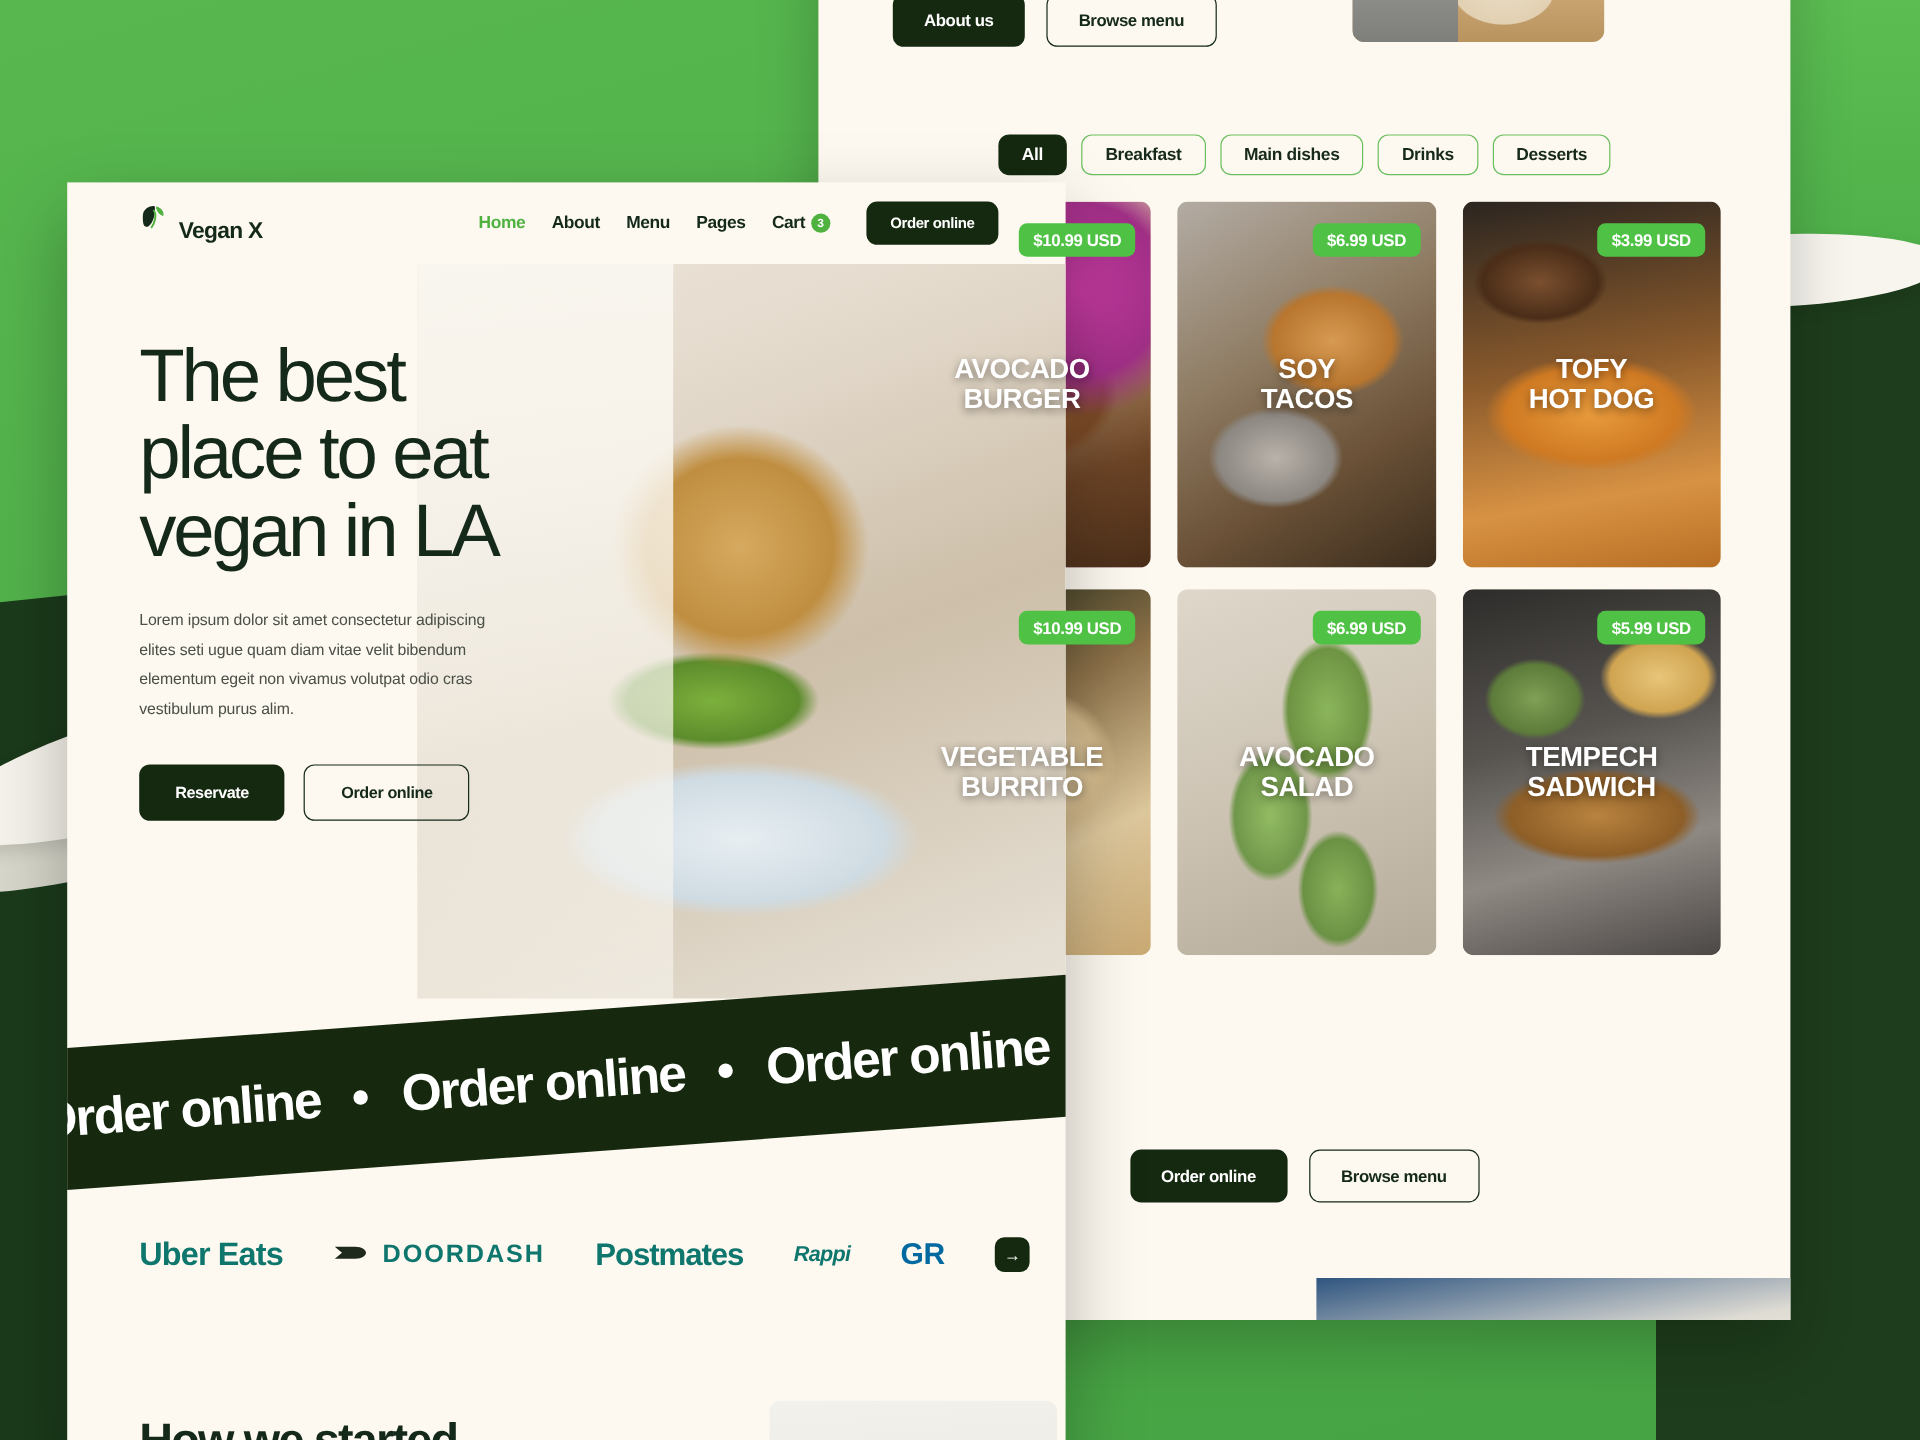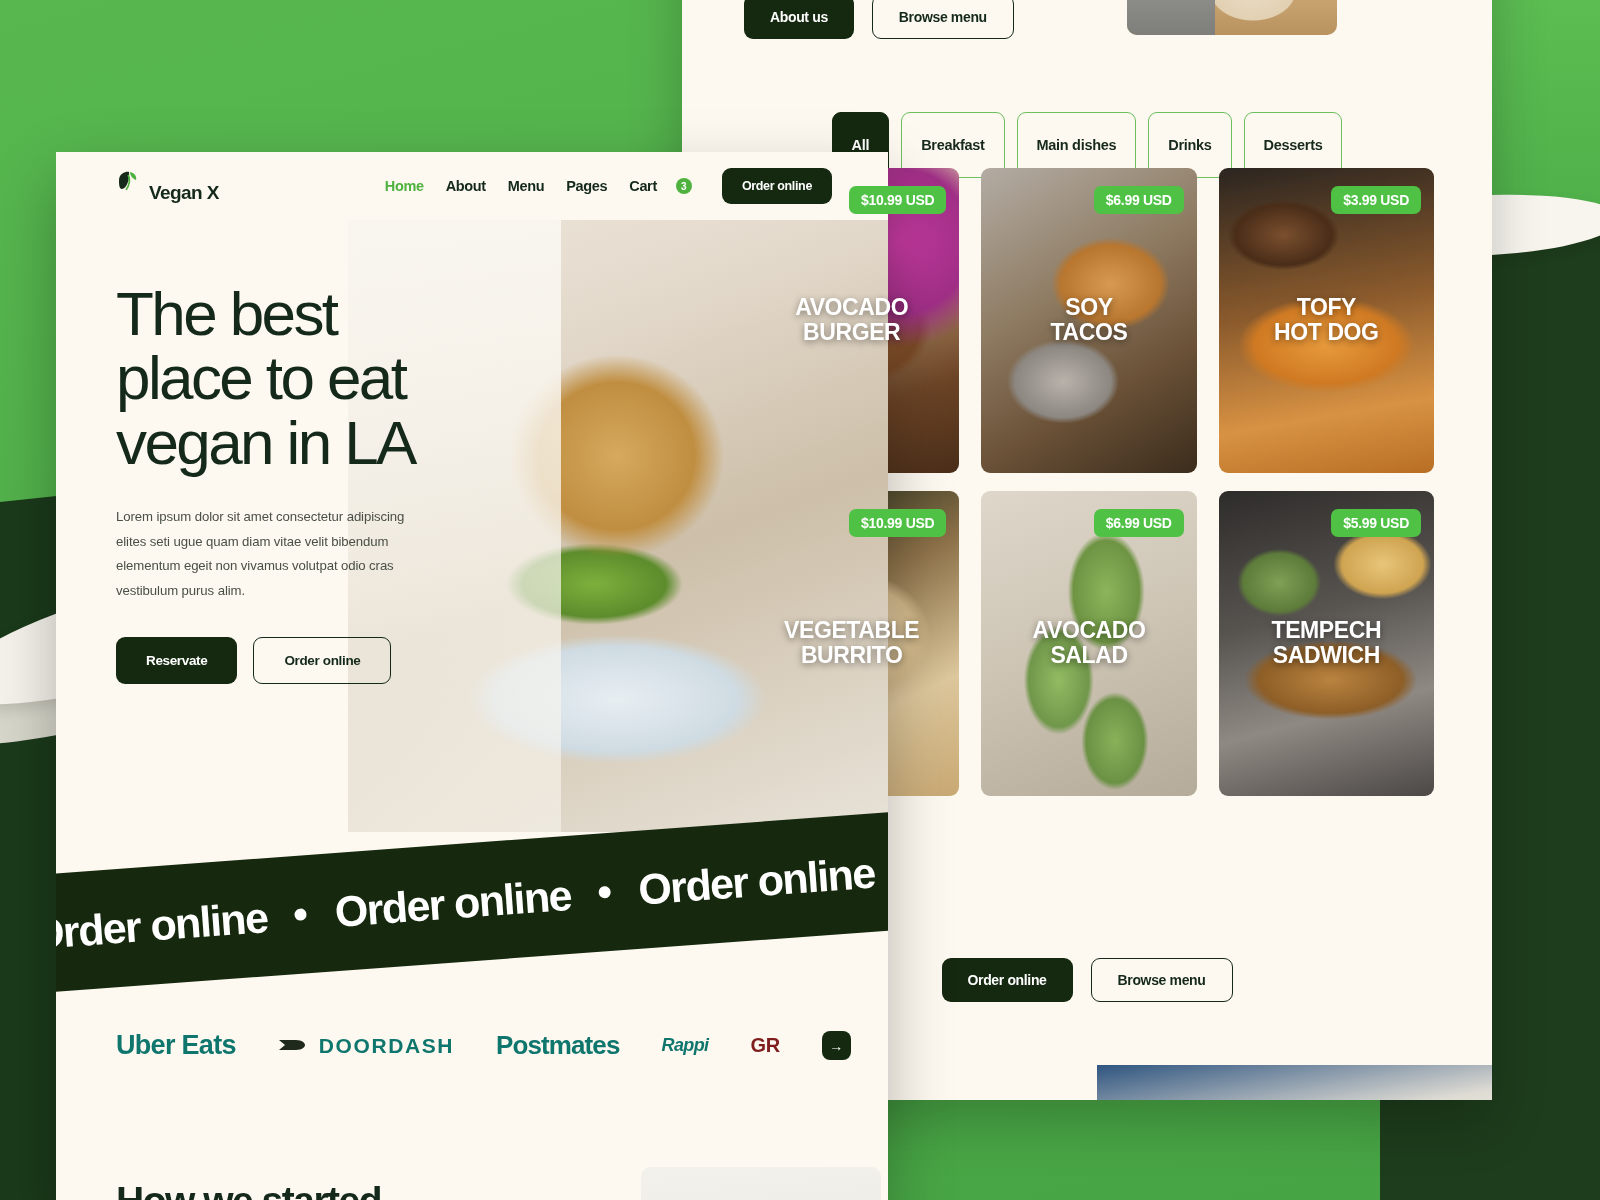--- a/index.html
+++ b/index.html
@@ -75,21 +75,21 @@
   .menu-heading {
     position: absolute; left: 0; top: 165px; width: 810px; text-align: center;
     color: #16291a; font-weight: 800; font-size: 40px; line-height: 1.06;
     letter-spacing: -1.2px;
   }
   .chips {
     position: absolute; left: 0; top: 262px; width: 810px;
     display: flex; justify-content: center; gap: 12px;
   }
   .chip {
-    padding: 24px 19px; border-radius: 9px; font-size: 14.5px; font-weight: 700;
+    padding: 8px 19px; border-radius: 9px; font-size: 14.5px; font-weight: 700;
     color: #16291a; background: #fdf9f0; border: 1.6px solid #6bbf5e;
     letter-spacing: -.3px; white-space: nowrap;
   }
   .chip.active { background: #14290f; color: #fff; border-color: #14290f; }
 
   .cards-grid {
     position: absolute; left: 62px; top: 318px; width: 690px;
     display: grid; grid-template-columns: repeat(3, 1fr); gap: 18px 22px;
   }
   .fcard {
@@ -167,21 +167,21 @@
     display: flex; align-items: center; padding: 0 56px 0 60px;
   }
   .logo { display: flex; align-items: center; gap: 9px; }
   .logo-txt { font-weight: 800; font-size: 19px; color: #14291a; letter-spacing: -.6px; margin-top: 14px; }
   .nav-right { margin-left: auto; display: flex; align-items: center; gap: 22px; }
   .nav-link {
     font-size: 14.5px; font-weight: 800; color: #14291a;
     letter-spacing: -.35px; text-decoration: none; cursor: pointer;
   }
   .nav-link.active { color: #4fb23f; }
-  .cart-wrap { display: flex; align-items: center; gap: 19px; }
+  .cart-wrap { display: flex; align-items: center; gap: 5px; }
   .cart-badge {
     width: 16px; height: 16px; border-radius: 50%;
     background: #4fb23f; color: #fff; font-size: 10px; font-weight: 800;
     display: flex; align-items: center; justify-content: center;
   }
   .nav-cta { margin-left: 8px; padding: 11px 20px; font-size: 12.5px; }
 
   .hero { position: absolute; left: 0; top: 68px; width: 832px; height: 612px; overflow: hidden; }
   .hero-photo {
     position: absolute; right: -20px; top: -20px; width: 560px; height: 640px;
@@ -225,21 +225,21 @@
   .partners {
     position: absolute; left: 60px; top: 878px; width: 720px;
     display: flex; align-items: center; gap: 42px;
   }
   .p-logo { color: #0f766e; font-weight: 700; letter-spacing: -.7px; white-space: nowrap; }
   .p-uber { font-size: 27px; }
   .p-uber b { font-weight: 800; }
   .p-dd { font-size: 21px; font-weight: 800; letter-spacing: 1.6px; display:flex; align-items:center; gap:11px; }
   .p-pm { font-size: 26px; font-weight: 600; letter-spacing: -.9px; }
   .p-rappi { font-size: 18px; font-weight: 800; font-style: italic; letter-spacing: -.6px; }
-  .p-gr { font-size: 20px; font-weight: 800; color: #7f1d1d; letter-spacing: -.4px; }
+  .p-gr { font-size: 25px; font-weight: 800; color: #0369a1; letter-spacing: -.4px; }
   .p-arrow {
     width: 29px; height: 29px; border-radius: 8px; background: #14290f;
     display: flex; align-items: center; justify-content: center; color: #fff;
     font-size: 14px; cursor: pointer; flex: none;
   }
 
   .started { position: absolute; left: 60px; top: 1028px; width: 420px; }
   .started h2 {
     font-size: 39px; line-height: 1.07; font-weight: 800;
     color: #14291a; letter-spacing: -1.5px;

